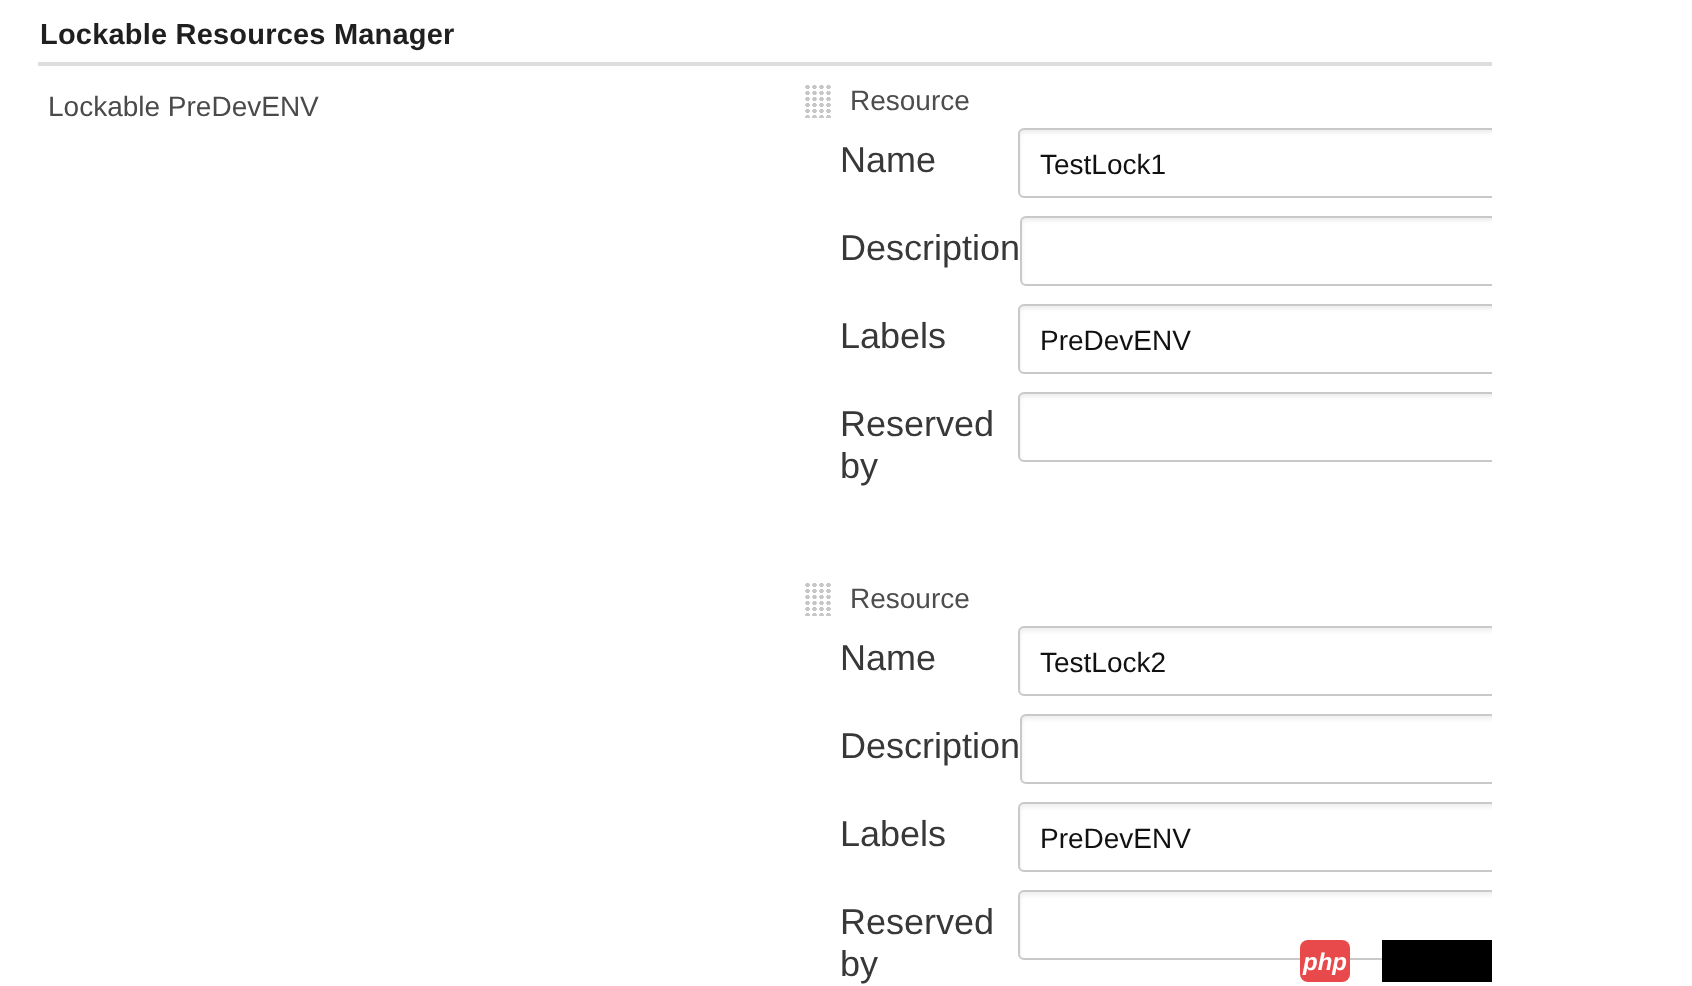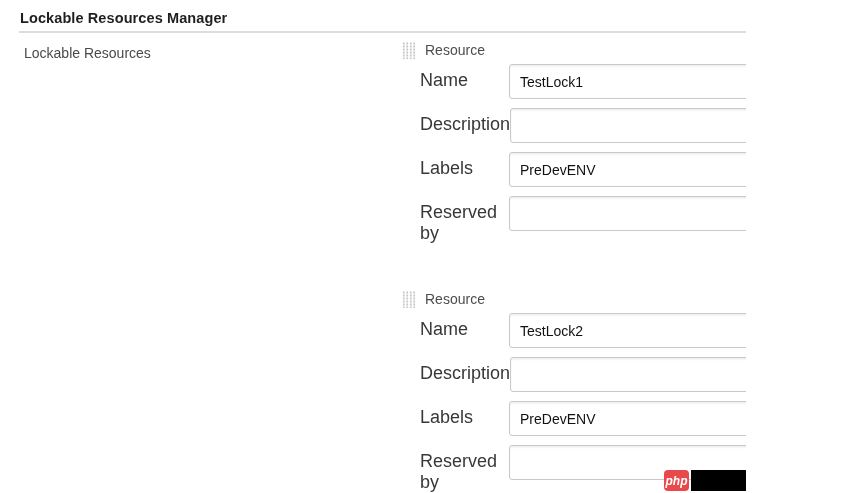--- a/index.html
+++ b/index.html
@@ -96,36 +96,36 @@
     width: 25px;
     border-radius: 4px;
     background: #e8494a;
     color: #ffffff;
     font-size: 12px;
     font-weight: bold;
     font-style: italic;
     display: flex;
     align-items: center;
     justify-content: center;
-    margin-right: 2px;
+    margin-right: 16px;
   }
   .watermark-bar {
     width: 55px;
     background: #000000;
   }
 </style>
 </head>
 <body>
 
 <div class="screen">
 
   <div class="page-title">Lockable Resources Manager</div>
   <div class="title-divider"></div>
 
-  <div class="section-label">Lockable Resources</div>
+  <div class="section-label">Lockable PreDevENV</div>
 
   <div class="resources-col">
 
     <div class="resource-block">
       <div class="resource-header">
         <span class="drag-handle"></span>
         <span class="resource-title">Resource</span>
       </div>
       <div class="field-row">
         <div class="field-label">Name</div>

